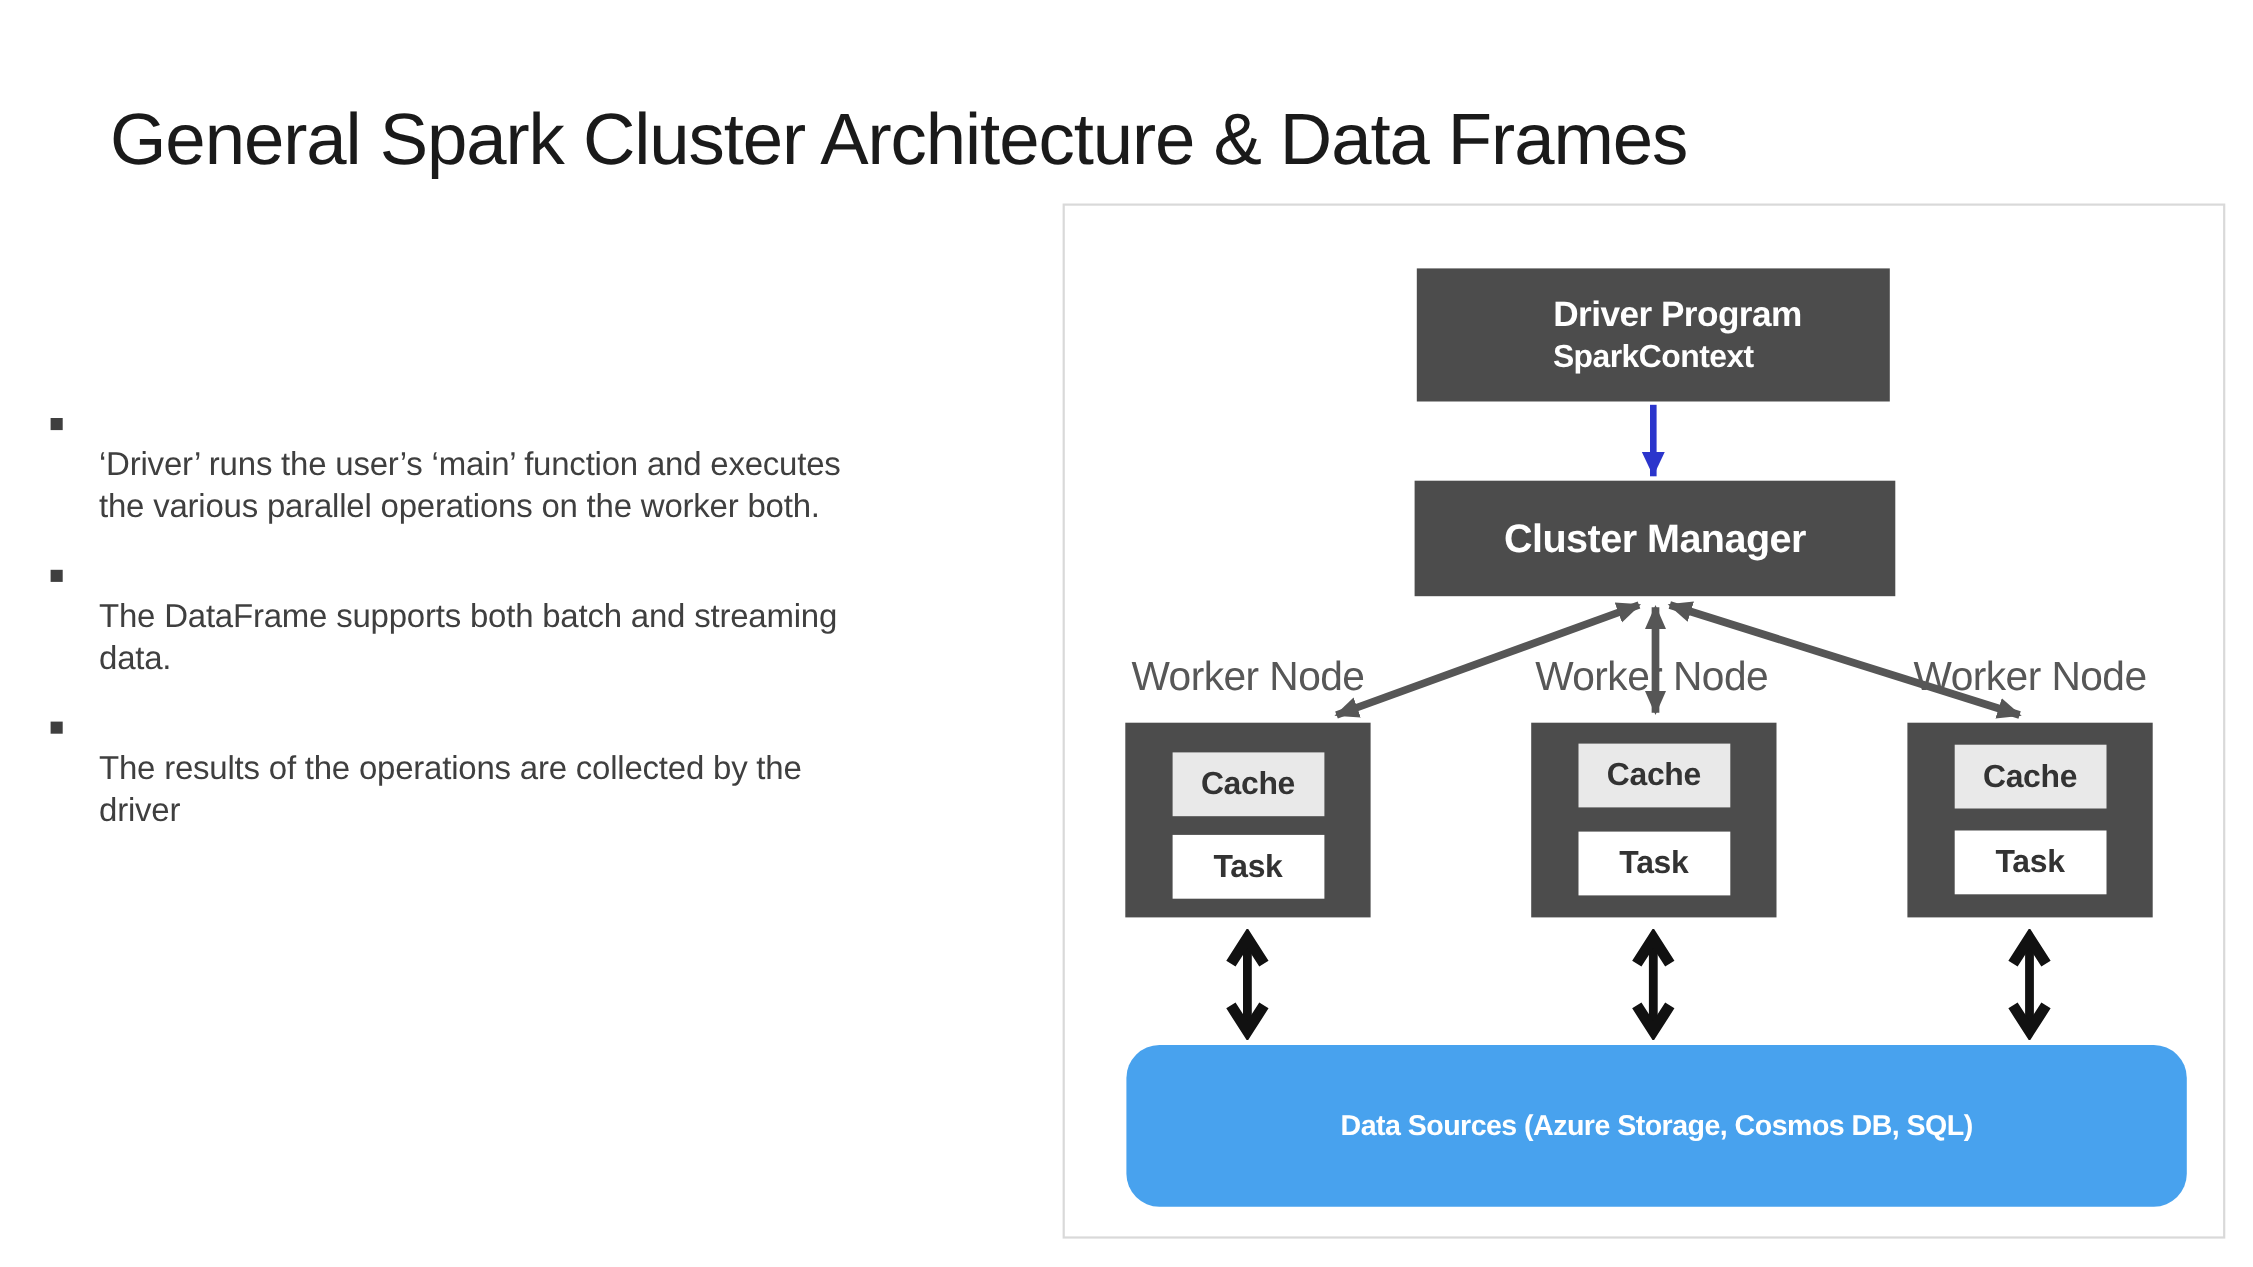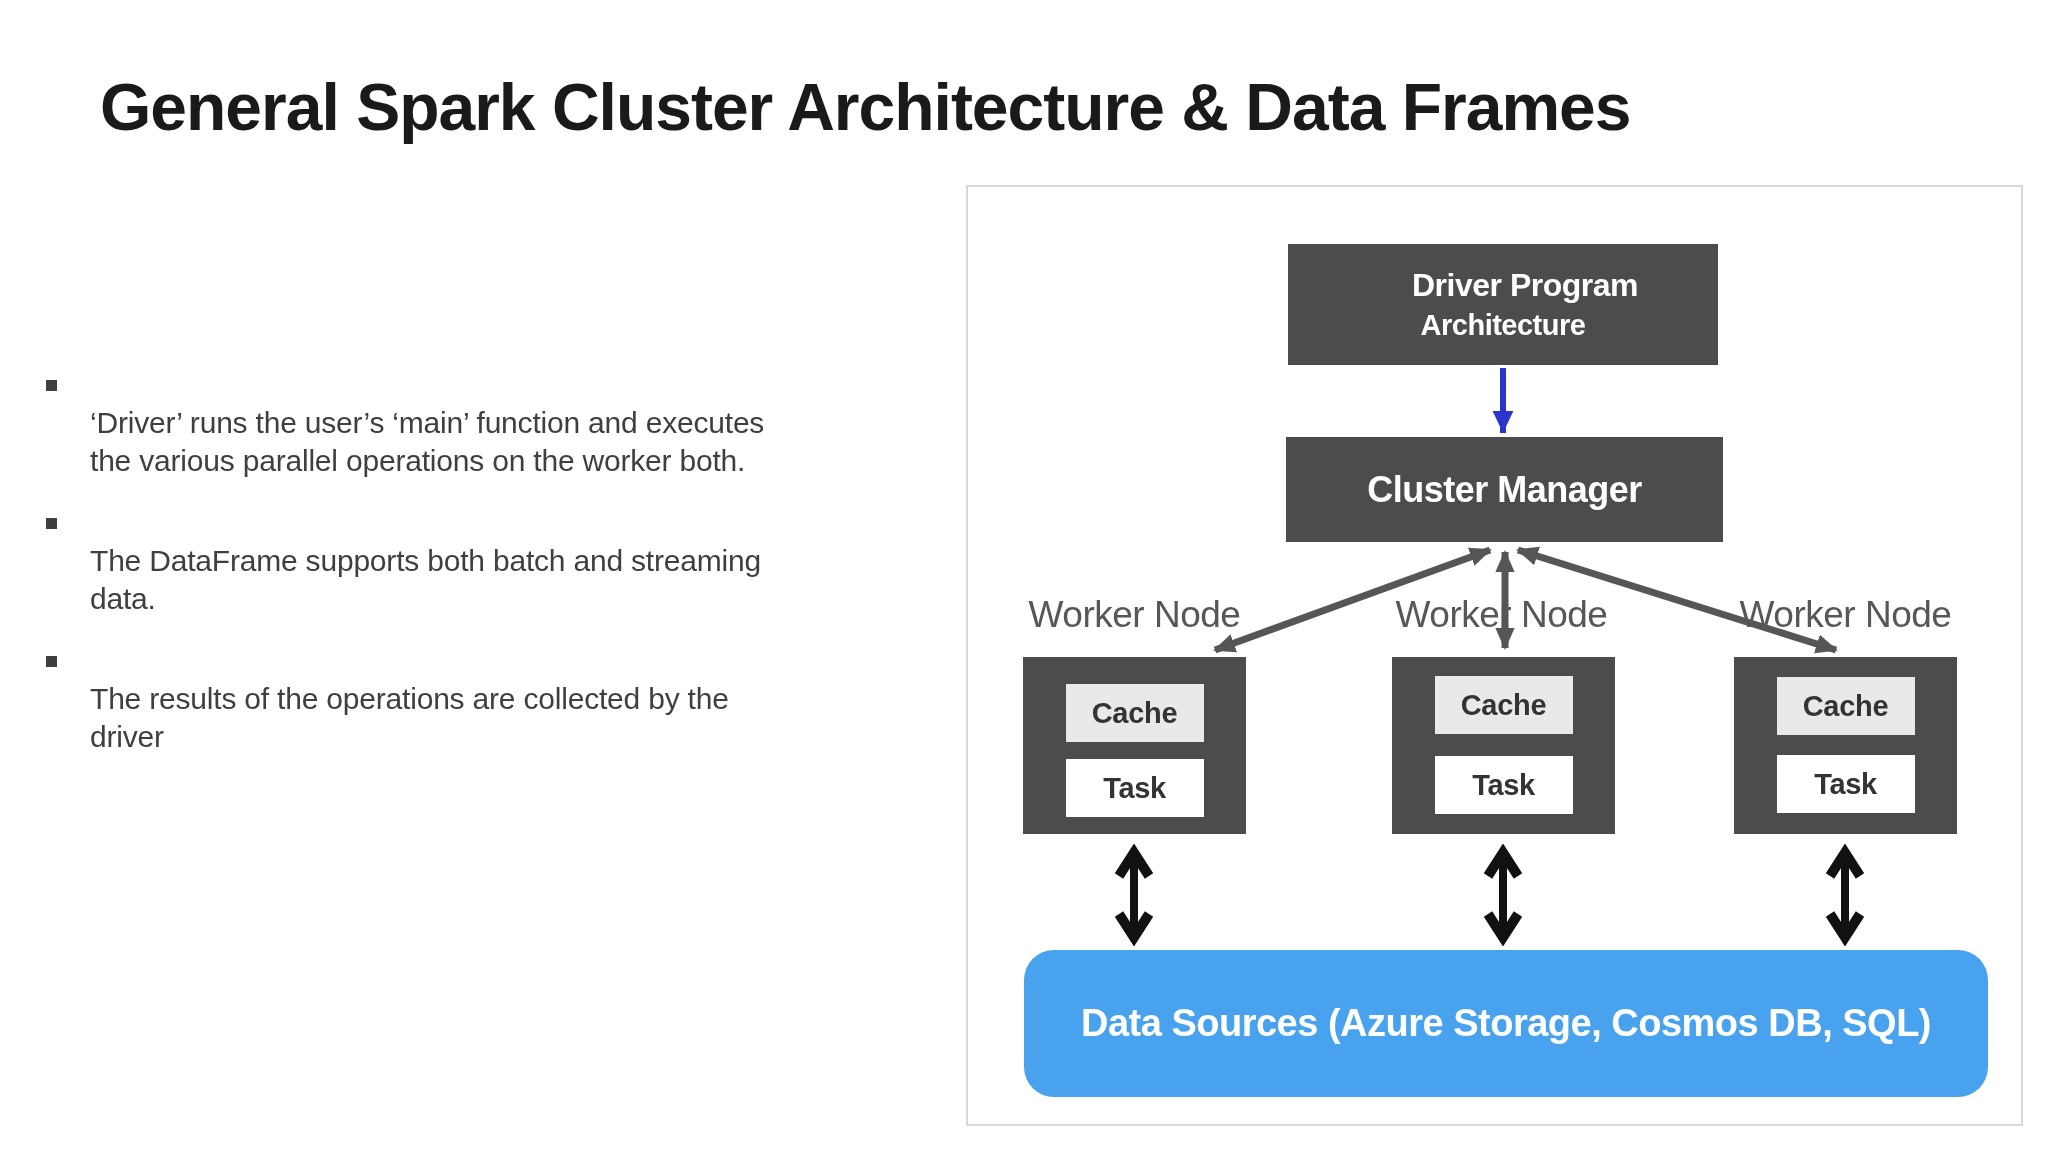--- a/index.html
+++ b/index.html
@@ -4,22 +4,22 @@
 <style>
   html,body{margin:0;padding:0;}
   body{
     width:2048px;height:1152px;background:#ffffff;position:relative;
     font-family:"Liberation Sans", sans-serif;overflow:hidden;
   }
   *{box-sizing:border-box;}
 
   
   .title{
-    position:absolute;left:100px;top:69px;width:1800px;
-    font-size:66px;font-weight:bold;letter-spacing:-1px;
+    position:absolute;left:100px;top:88px;width:1800px;
+    font-size:66px;font-weight:normal;letter-spacing:-1px;
     color:var(--title,#1a1a1a);white-space:nowrap;
   }
 
   
   .bullets{position:absolute;left:44px;top:366px;width:870px;}
   .bullet-item{
     position:relative;padding-left:46px;margin-bottom:24px;
     font-size:30px;line-height:38px;letter-spacing:-0.2px;
     color:var(--text,#3f3f3f);white-space:pre-line;
   }
@@ -60,21 +60,21 @@
   .worker-label{
     position:absolute;top:594px;width:223px;text-align:center;
     font-size:37px;color:var(--worker-label,#575757);letter-spacing:-0.5px;white-space:nowrap;
   }
   .wl1{left:1023px;} .wl2{left:1390px;} .wl3{left:1734px;}
 
   .datasources{
     position:absolute;left:1024px;top:950px;width:964px;height:147px;
     background:var(--data-sources-bg,#48a2ee);border-radius:30px;
     display:flex;align-items:center;justify-content:center;
-    color:#ffffff;font-size:38px;font-weight:bold;letter-spacing:-0.5px;
+    color:#ffffff;font-size:26px;font-weight:bold;letter-spacing:-0.5px;
   }
 
   
   .overlay{position:absolute;left:0;top:0;width:2048px;height:1152px;pointer-events:none;}
   .arrow-blue{stroke:var(--driver-arrow,#2b35cc);stroke-width:6;}
   .tri-blue{fill:var(--driver-arrow,#2b35cc);}
   .arrow-gray{stroke:var(--manager-arrows,#565656);stroke-width:7;}
   .tri-gray{fill:var(--manager-arrows,#565656);}
   .arrow-black{stroke:var(--data-arrows,#111111);stroke-width:8;}
   .chev{stroke:var(--data-arrows,#111111);stroke-width:6;fill:none;}
@@ -96,21 +96,21 @@
   <div class="bullet-item">
     <span class="bullet-square"></span><span>The results of the operations are collected by the
 driver</span>
   </div>
 </div>
 
 <div class="frame"></div>
 
 <div class="darkbox driver">
   <div class="l1">Driver Program</div>
-  <div class="l2">Architecture</div>
+  <div class="l2">SparkContext</div>
 </div>
 
 <div class="darkbox cluster">
   <div class="l1">Cluster Manager</div>
 </div>
 
 <div class="worker-label wl1">Worker Node</div>
 <div class="worker-label wl2">Worker Node</div>
 <div class="worker-label wl3">Worker Node</div>
 

